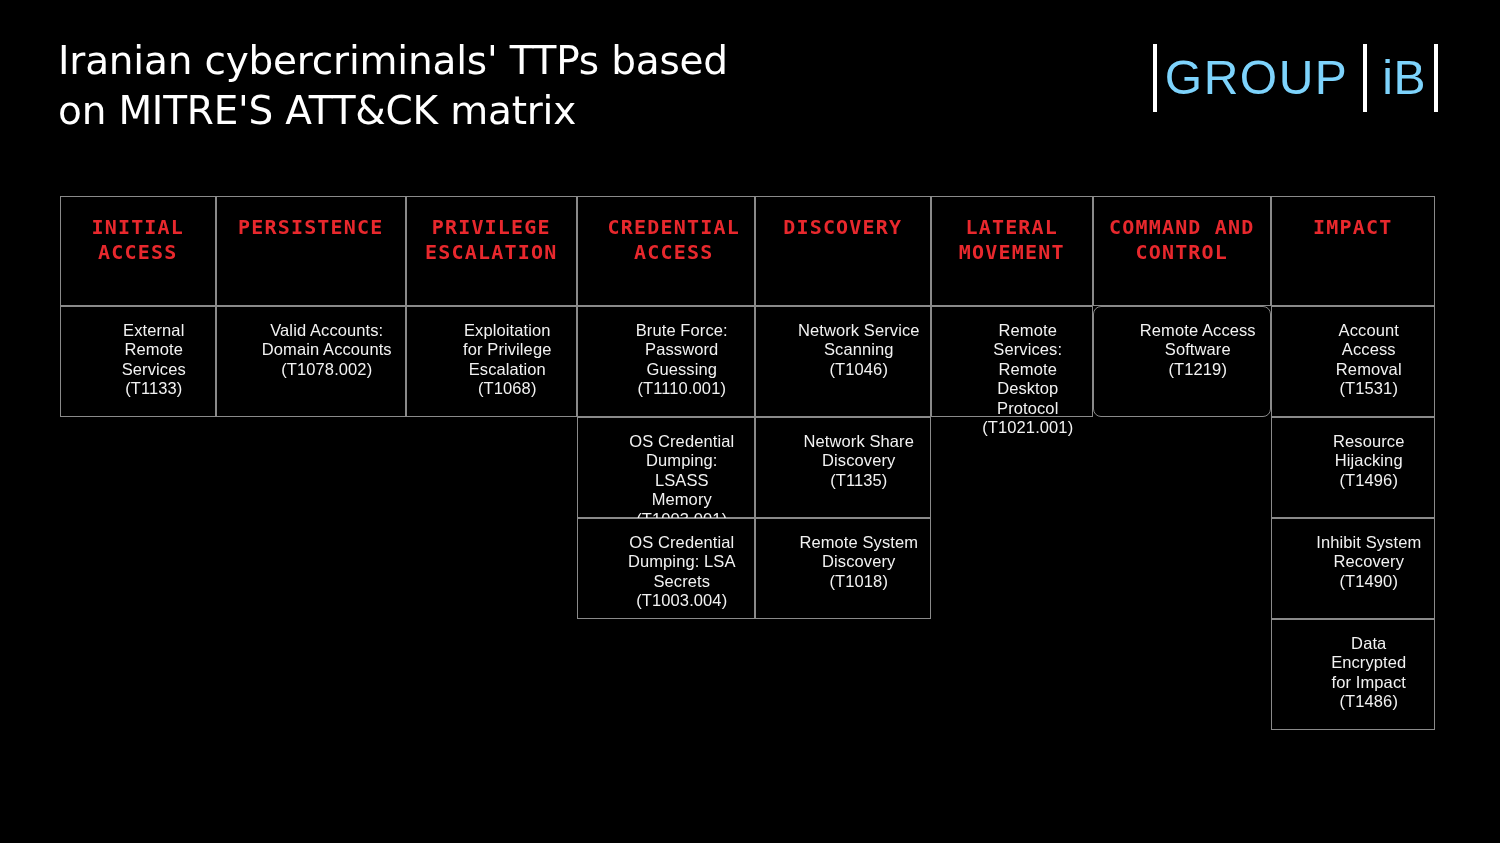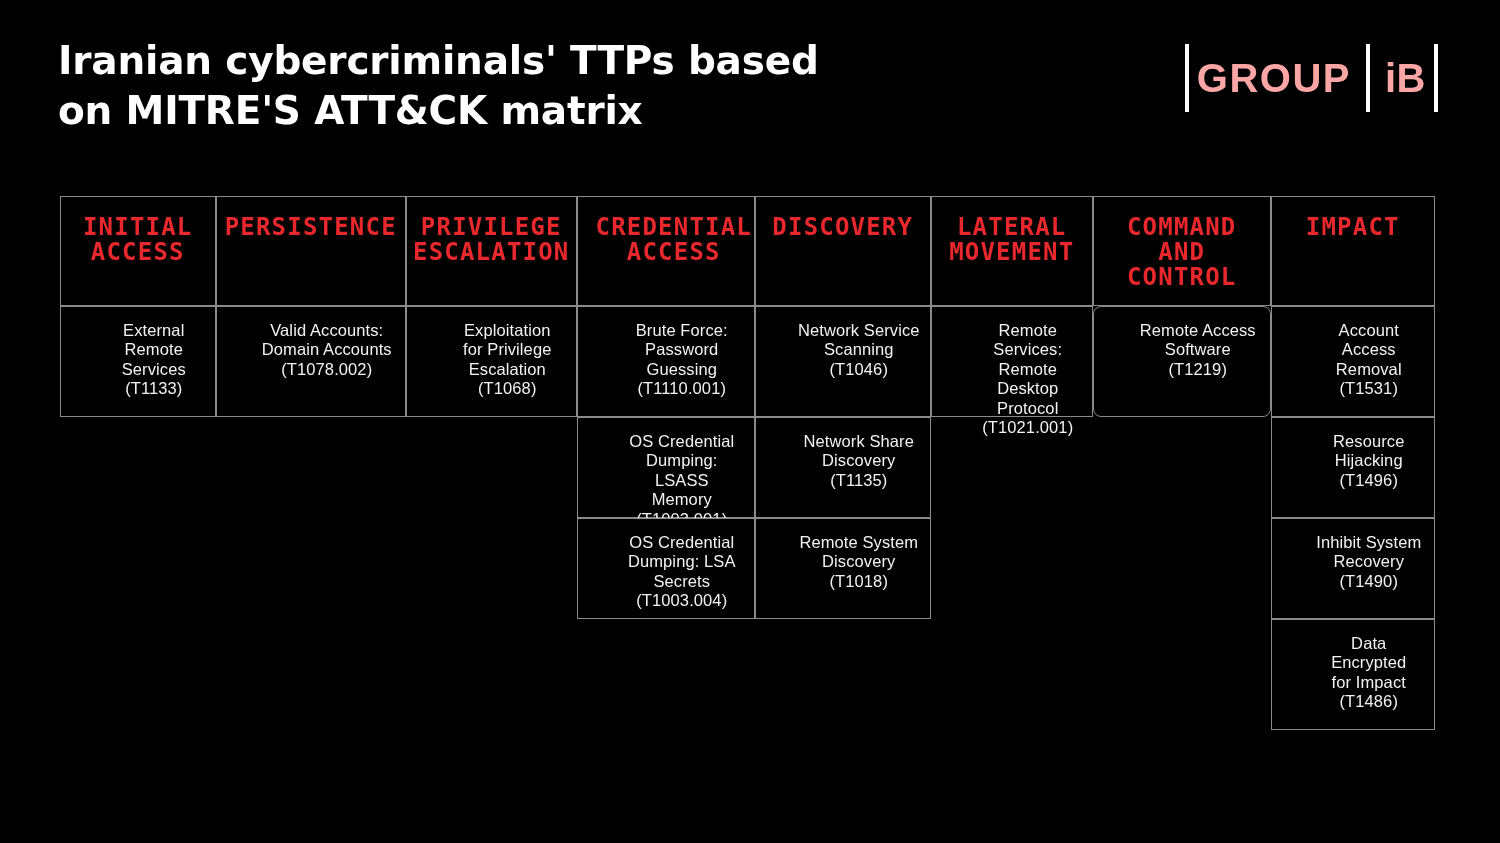--- a/index.html
+++ b/index.html
@@ -3,35 +3,35 @@
 <meta charset="utf-8">
 <style>
   html,body{margin:0;padding:0;background:#000;}
   body{width:1500px;height:843px;overflow:hidden;font-family:"Liberation Sans",sans-serif;-webkit-font-smoothing:antialiased;}
   .canvas{position:relative;width:1500px;height:843px;background:#000000;}
 
   
   .title{
     position:absolute;left:58px;top:36px;width:900px;
     font-family:"DejaVu Sans",sans-serif;
-    font-weight:700;font-size:39px;line-height:50px;
+    font-weight:400;font-size:39px;line-height:50px;
     color:#ffffff;letter-spacing:-0.2px;white-space:pre-line;
   }
 
   
   .logo{
     position:absolute;right:62px;top:44px;
     display:flex;align-items:stretch;height:68px;
   }
   .logo-bar{width:4px;background:#ffffff;height:68px;}
   .logo-bar.mid{margin:0 7px;}
   .logo-word{
     display:flex;align-items:center;justify-content:center;
     font-family:"Liberation Sans",sans-serif;
-    font-size:40px;font-weight:700;color:#fca5a5;
+    font-size:48px;font-weight:400;color:#7dd3fc;
     letter-spacing:1.5px;line-height:1;padding:0 8px;
   }
   .logo-word.ib{letter-spacing:0.5px;}
 
   
   .matrix{
     position:absolute;left:60px;top:196px;
     width:1375px;
     display:grid;
     grid-template-columns:156px 190px 171px 178px 176px 162px 178px 164px;
@@ -46,21 +46,21 @@
     padding:0 8px;
     text-align:center;
     background:#000;
   }
   .cell.head{
     align-items:flex-start;
     padding-top:18px;
     color:#e8282d;
     font-family:"DejaVu Sans Mono","Liberation Mono",monospace;
     font-weight:700;
-    font-size:24px;
+    font-size:20px;
     line-height:25px;
     letter-spacing:1.2px;
   }
   .cell.body{
     align-items:flex-start;
     padding-top:14px;
     color:#f2f2f2;
     font-family:"Liberation Sans",sans-serif;
     font-size:16.5px;
     line-height:19.5px;

